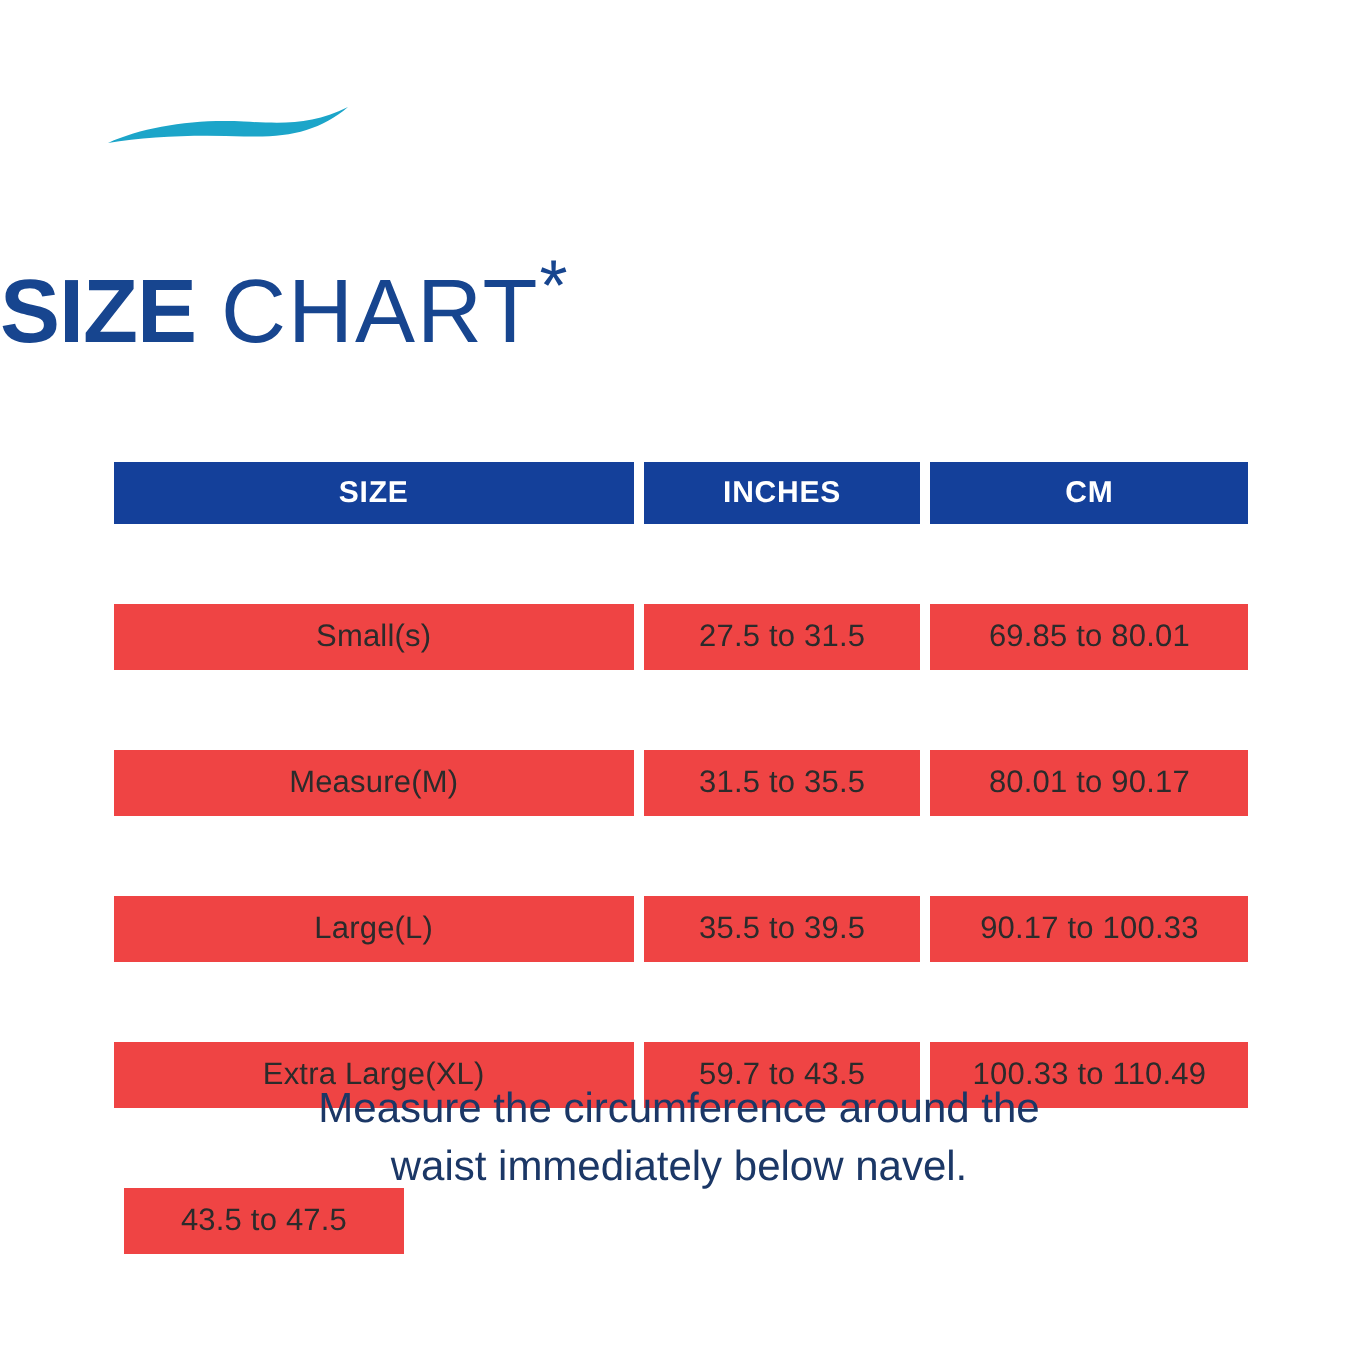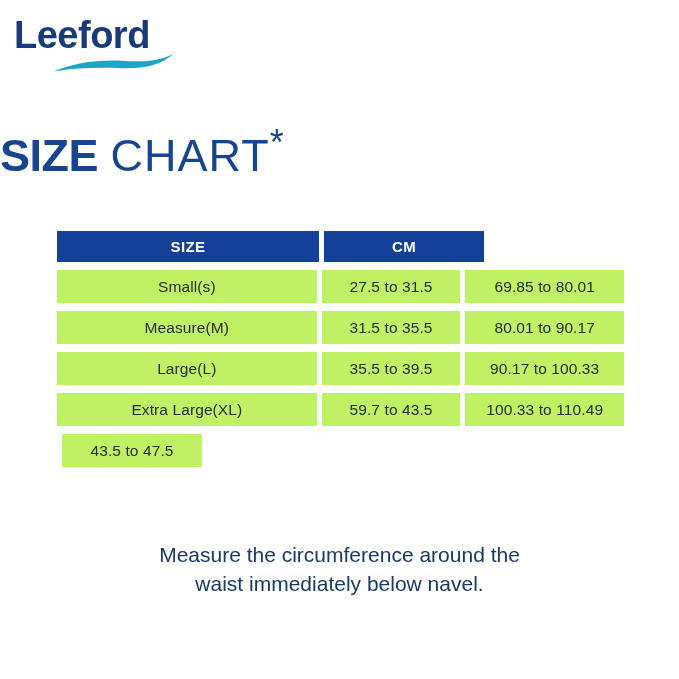--- a/index.html
+++ b/index.html
@@ -99,59 +99,60 @@
     height: 31px;
     background: #14409a;
     color: #ffffff;
     font-size: 15px;
     font-weight: bold;
     letter-spacing: 0.4px;
   }
 
   .body-row .cell {
     height: 33px;
-    background: #bef264;
+    background: #ef4444;
     color: #2b2b2b;
     font-size: 15.5px;
     font-weight: normal;
     letter-spacing: 0.1px;
+    margin-top: 32px;
   }
 
   
   .note {
     position: absolute;
     left: 0;
     right: 0;
     top: 540px;
     text-align: center;
     color: #1b3766;
     font-size: 21px;
     line-height: 29px;
     padding: 0 100px;
     box-sizing: border-box;
   }
 </style>
 </head>
 <body>
 
 <div class="logo-wrap">
-  <div class="logo-text">Leeford</div>
   <svg class="logo-swoosh" viewBox="0 0 124 22">
     <path d="M2 19.5 C 20 11.5, 44 7.5, 70 8.8 C 90 9.8, 104 10.5, 122 1.5 C 108 13.5, 92 17.0, 70 16.2 C 46 15.3, 22 16.0, 2 19.5 Z" fill="#1ca5c9"></path>
   </svg>
 </div>
 
 <div class="title">
   <span class="bold">SIZE</span><span>&nbsp;</span><span class="light">CHART</span><span class="star">*</span>
 </div>
 
 <div class="table">
 
   <div class="trow header">
     <div class="cell c-size">SIZE</div>
+    <div class="cell c-inch">INCHES</div>
     <div class="cell c-cm">CM</div>
   </div>
 
   <div class="trow body-row">
     <div class="cell c-size">Small(s)</div>
     <div class="cell c-inch">27.5 to 31.5</div>
     <div class="cell c-cm">69.85 to 80.01</div>
   </div>
 
   <div class="trow body-row">

